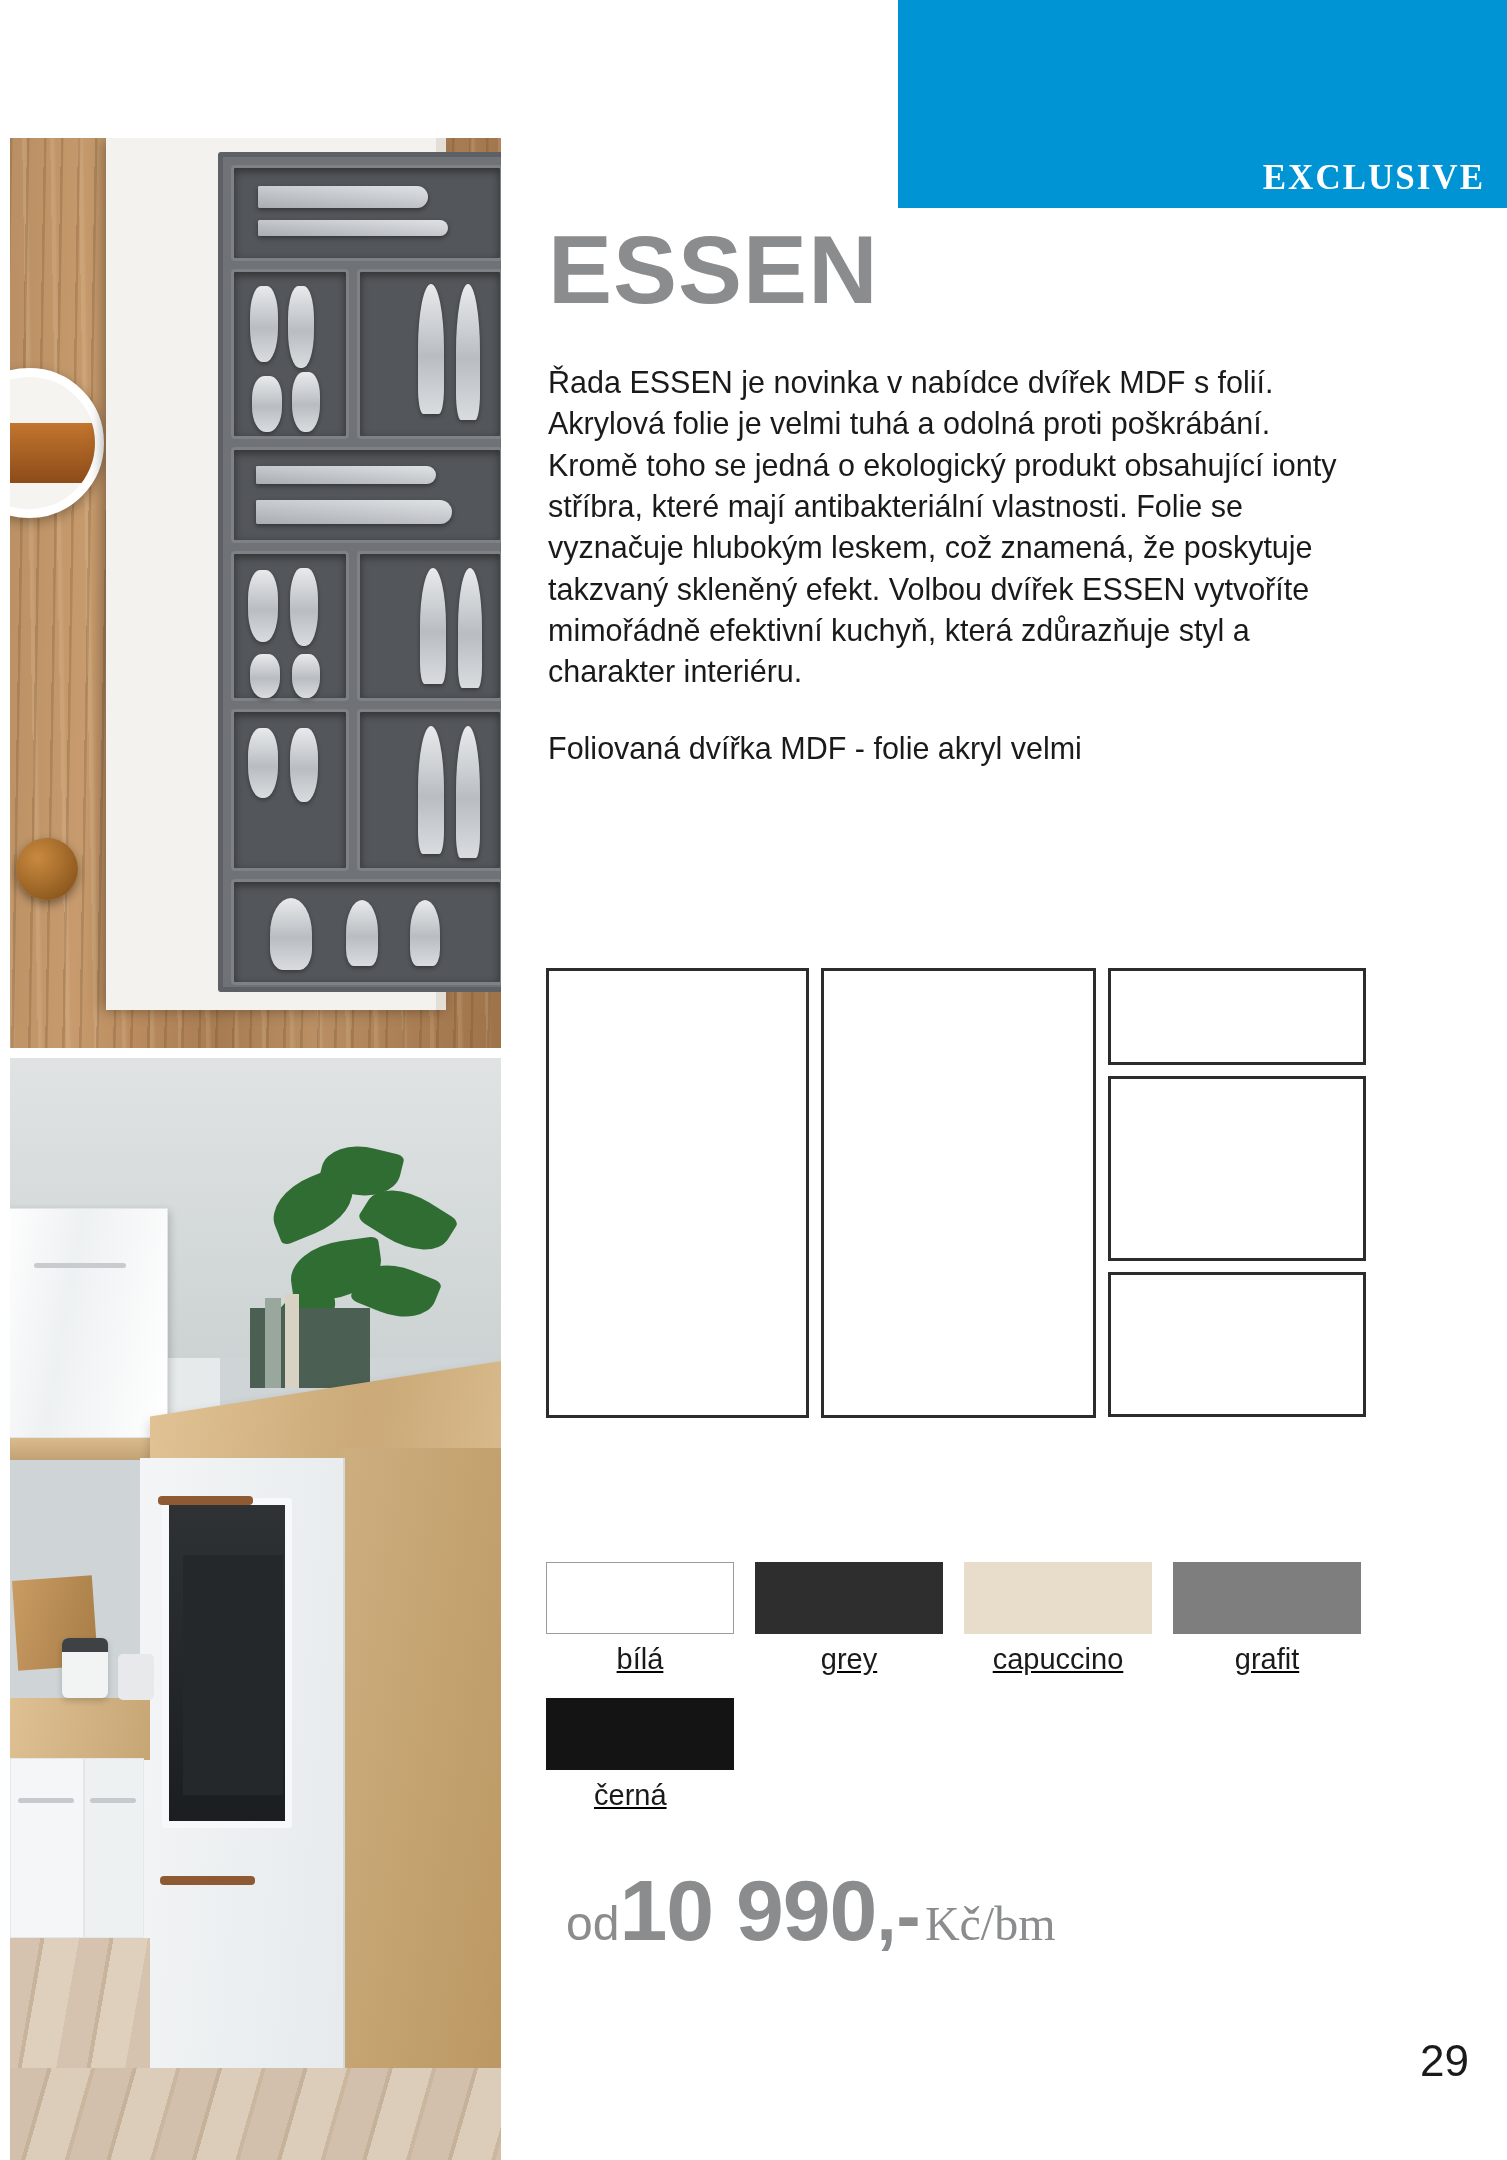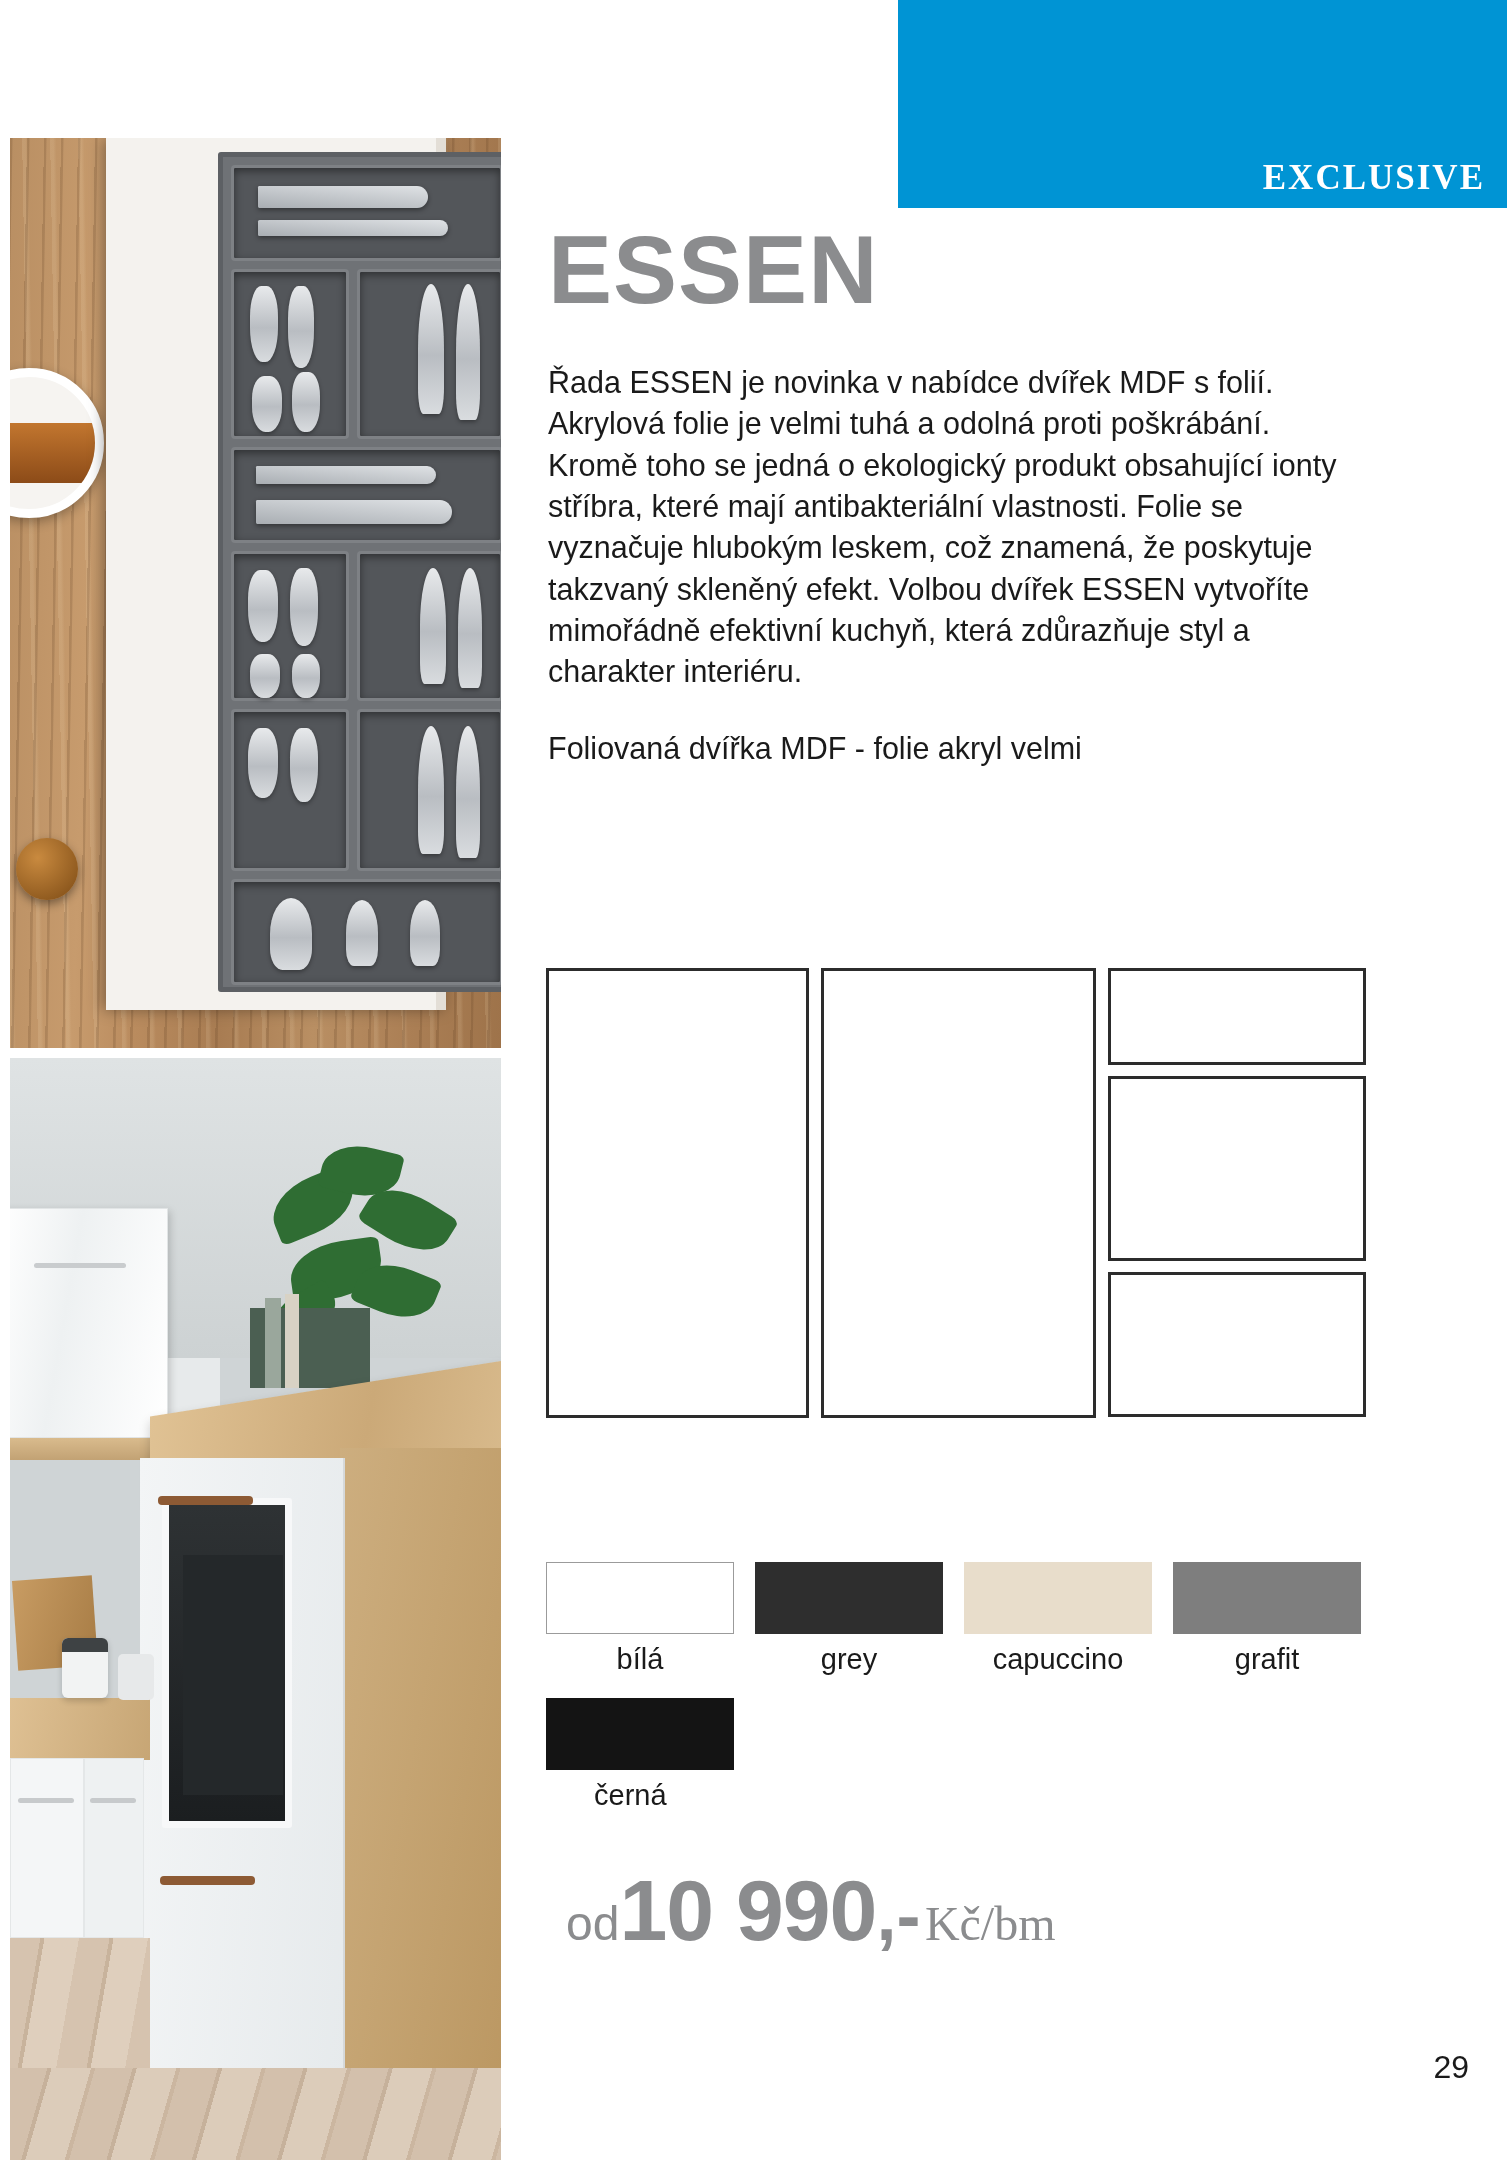--- a/index.html
+++ b/index.html
@@ -255,21 +255,21 @@
   .swatches {
     position: absolute;
     left: 546px;
     top: 1562px;
     width: 830px;
   }
   .swatch-row {
     display: flex;
     gap: 21px;
   }
-  .swatch { width: 188px; }
+  .swatch { width: 188px; text-decoration: underline; }
   .swatch-chip {
     width: 188px; height: 72px;
     border: 1px solid #9b9b9b;
   }
   .swatch-label {
     text-align: center;
     font-size: 29px;
     color: #1a1a1a;
     margin-top: 9px;
   }
@@ -287,21 +287,21 @@
   .price-prefix { font-size: 48px; }
   .price-value { font-size: 86px; font-weight: bold; letter-spacing: -1px; }
   .price-dash { font-size: 72px; font-weight: bold; }
   .price-unit { font-size: 48px; font-family: Liberation Serif, serif; }
 
   
   .page-number {
     position: absolute;
     right: 38px;
     bottom: 74px;
-    font-size: 32px;
+    font-size: 44px;
     color: #1a1a1a;
   }
 </style>
 </head>
 <body>
 
 <div class="banner">
   <div class="banner-label">EXCLUSIVE</div>
 </div>
 

